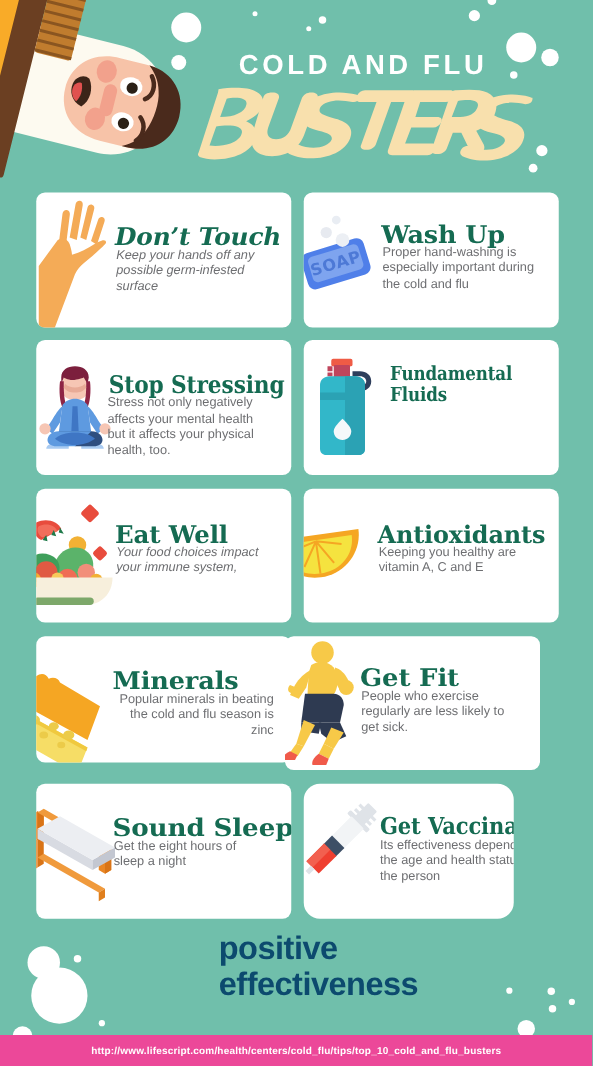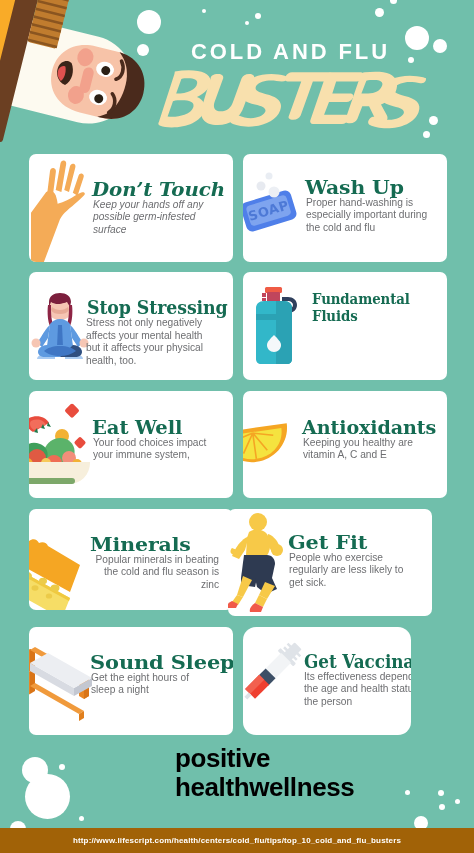--- a/index.html
+++ b/index.html
@@ -27,21 +27,21 @@
   .card-body{position:absolute;font-family:"Liberation Sans",sans-serif;
      color:#6d6e71;font-size:10.2px;line-height:12.45px;letter-spacing:0px;}
   .icon{position:absolute;}
   .icon svg{display:block;overflow:visible;}
 
   
   .t0{left:63px;top:26px;transform:scaleX(1.02);}   .b0{left:64px;top:45px;width:118px;}
   .t1{left:62px;top:24px;transform:scaleX(1.05);}   .b1{left:63px;top:43px;width:124px;}
   .t2{left:58px;top:26px;transform:scaleX(0.895);}   .b2{left:57px;top:45px;width:124px;}
   .t3{left:69px;top:19px;white-space:normal;width:120px;font-size:15.5px;line-height:16.5px;transform:scaleX(0.86);} .b3{left:62px;top:52px;width:116px;}
-  .t4{left:63px;top:27px;transform:scaleX(1.01);}   .b4{left:64px;top:46px;width:118px;}
+  .t4{left:63px;top:27px;transform:scaleX(1.01);}   .b4{left:64px;top:46px;width:118px;font-style:italic;}
   .t5{left:59px;top:27px;transform:scaleX(0.985);}   .b5{left:60px;top:46px;width:116px;}
   .t6{left:61px;top:26px;transform:scaleX(1.055);}   .b6{left:63px;top:45px;width:127px;text-align:right;}
   .t7{left:60px;top:24px;transform:scaleX(1.07);}   .b7{left:61px;top:43px;width:120px;}
   .t8{left:61px;top:26px;transform:scaleX(1.08);}   .b8{left:62px;top:45px;width:110px;}
   .t9{left:61px;top:25px;font-size:18.6px;transform:scaleX(0.905);}   .b9{left:61px;top:44px;width:132px;}
 
   
   .icon-0{left:2px;top:-2px;}
   .icon-1{left:-6px;top:16px;}
   .icon-2{left:-1px;top:21px;}
@@ -49,24 +49,24 @@
   .icon-4{left:-22px;top:11px;}
   .icon-5{left:-25px;top:27px;}
   .icon-6{left:-24px;top:19px;}
   .icon-7{left:-3px;top:3px;}
   .icon-8{left:-8px;top:14px;}
   .icon-9{left:-2px;top:8px;}
 
   
   .brand{position:absolute;left:0;top:736px;width:474px;height:92px;}
   .brand-text{position:absolute;left:175px;top:8px;font-family:"Liberation Sans",sans-serif;
-     font-weight:bold;color:#000000;font-size:26px;line-height:29px;letter-spacing:-0.4px;}
-
-  
-  .footbar{position:absolute;left:0;top:828px;width:474px;height:25px;background:#a16207;}
+     font-weight:bold;color:#0c4a6e;font-size:26px;line-height:29px;letter-spacing:-0.4px;}
+
+  
+  .footbar{position:absolute;left:0;top:828px;width:474px;height:25px;background:#ec4899;}
   .footurl{position:absolute;left:0;top:0;width:474px;line-height:25px;text-align:center;
      font-family:"Liberation Sans",sans-serif;font-weight:bold;font-size:8px;color:#ffffff;
      letter-spacing:0.15px;}
 </style>
 </head>
 <body>
 
 <div class="page">
 
   <div class="hdr">
@@ -349,20 +349,20 @@
     <div class="bub" style="left:79px;top:80px;width:5px;height:5px;"></div>
     <div class="bub" style="left:10px;top:85px;width:16px;height:16px;"></div>
     <div class="bub" style="left:405px;top:54px;width:5px;height:5px;"></div>
     <div class="bub" style="left:438px;top:54px;width:6px;height:6px;"></div>
     <div class="bub" style="left:439px;top:68px;width:6px;height:6px;"></div>
     <div class="bub" style="left:455px;top:63px;width:5px;height:5px;"></div>
     <div class="bub" style="left:414px;top:80px;width:14px;height:14px;"></div>
     <div class="logo"></div>
     <div class="brand-text">
       <div>positive</div>
-      <div>healthwellness</div>
+      <div>effectiveness</div>
     </div>
   </div>
 
   <div class="footbar">
     <div class="footurl">http://www.lifescript.com/health/centers/cold_flu/tips/top_10_cold_and_flu_busters</div>
   </div>
 </div>
 
 </body></html>

